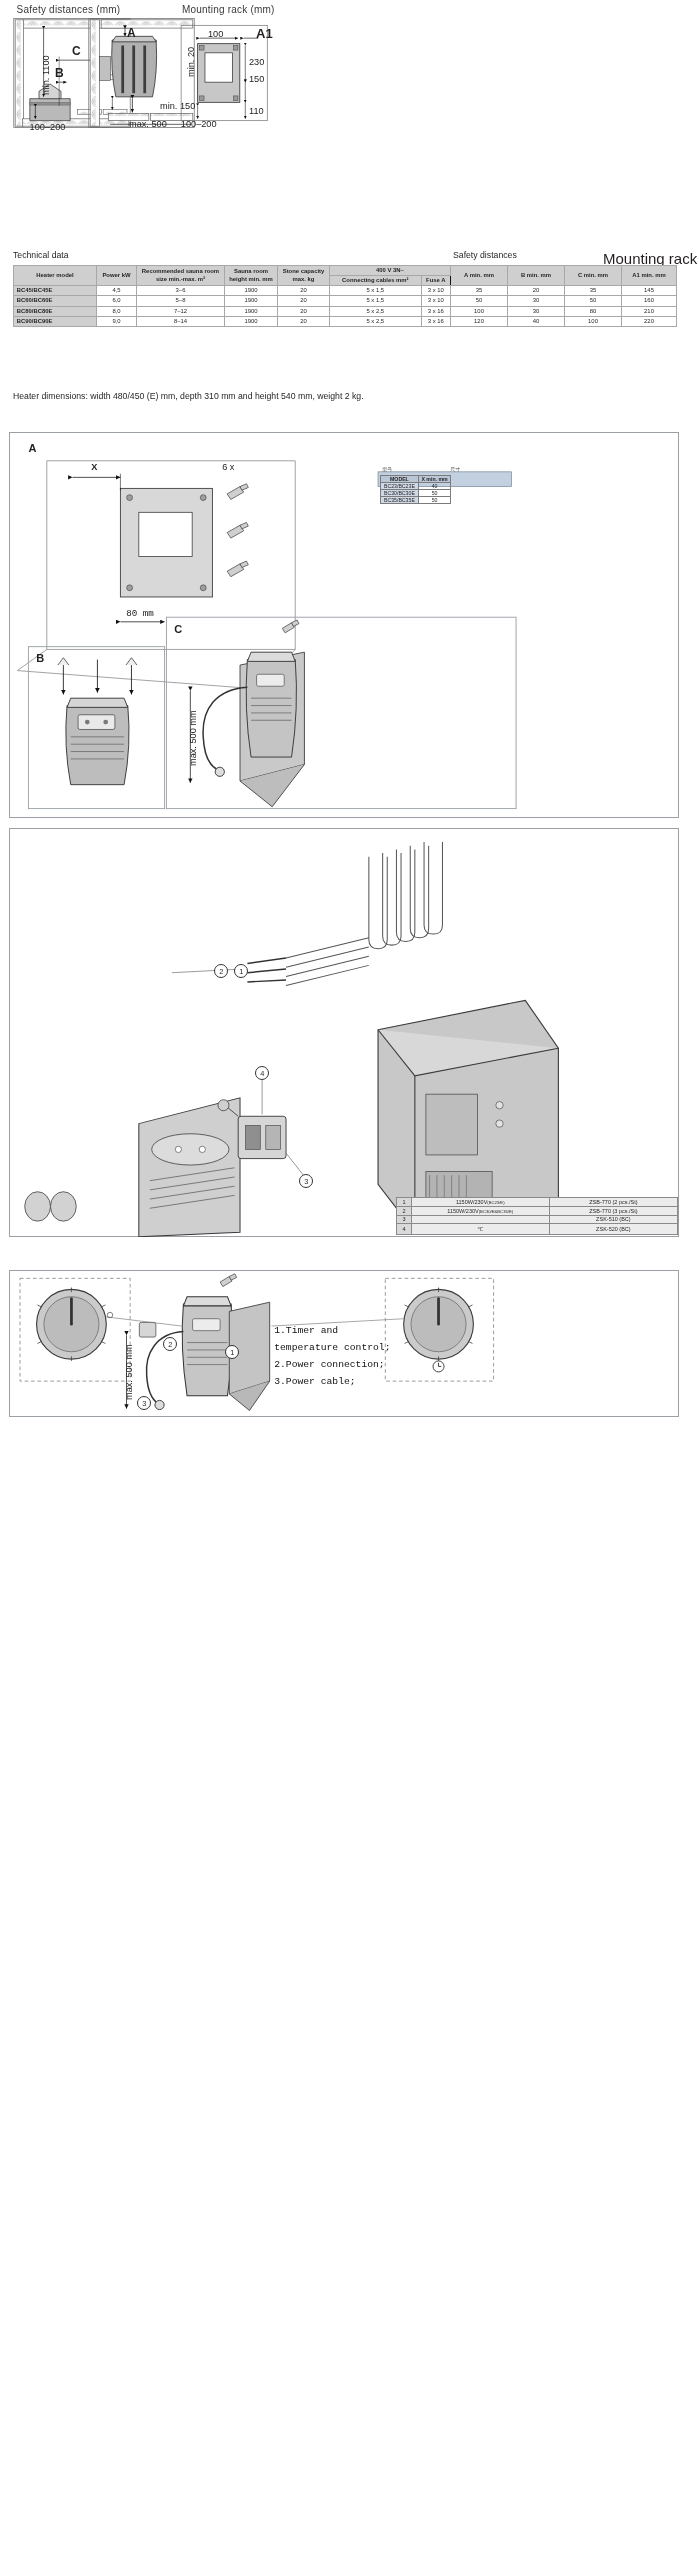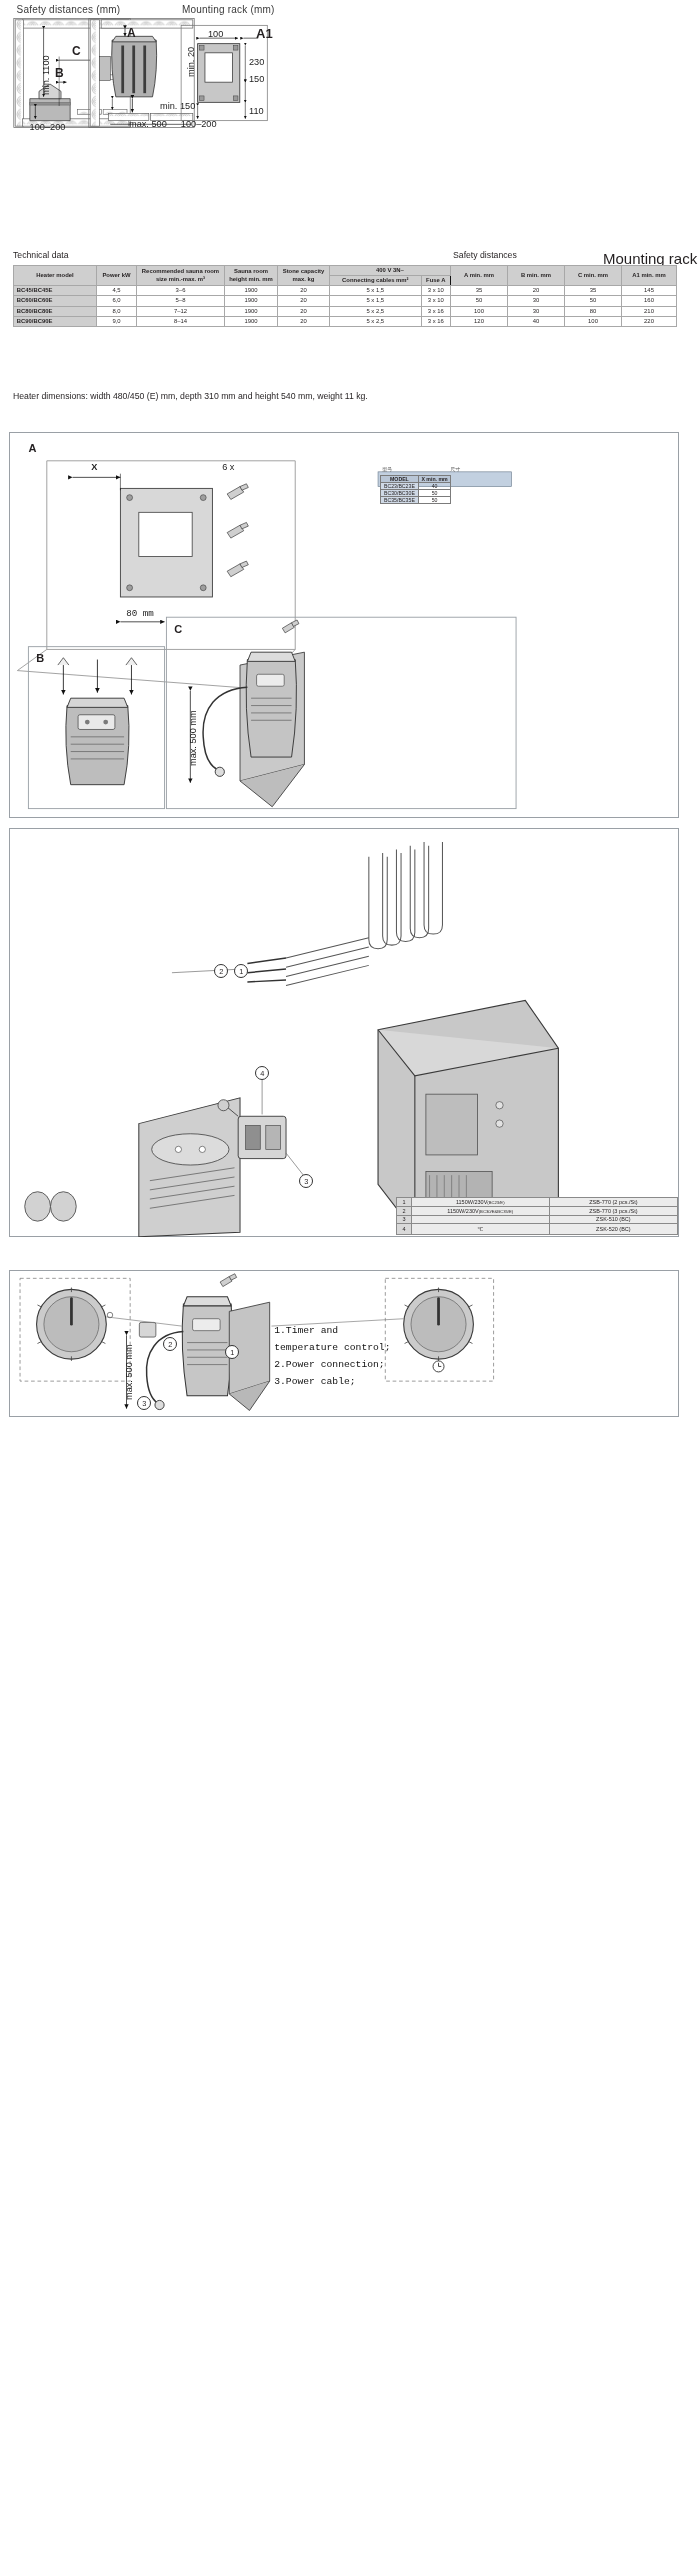--- a/index.html
+++ b/index.html
@@ -245,21 +245,21 @@
           <td>5 x 2,5</td>
           <td>3 x 16</td>
           <td class="sep-l">120</td>
           <td>40</td>
           <td>100</td>
           <td class="sep-l">220</td>
         </tr>
       </tbody>
     </table>
   </div>
-  <div class="note">Heater dimensions: width 480/450 (E) mm, depth 310 mm and height 540 mm, weight 11 kg.</div>
+  <div class="note">Heater dimensions: width 480/450 (E) mm, depth 310 mm and height 540 mm, weight 2 kg.</div>
 
   <div class="panel" id="panelA">
     <svg width="668" height="385" viewBox="0 0 726 418">
       <defs>
         <marker id="ar2" markerWidth="8" markerHeight="8" refX="6" refY="3" orient="auto">
           <path d="M0 0 L6 3 L0 6 z" fill="#111"></path>
         </marker>
       </defs>
 
       <path d="M40 30 L40 235 L8 258" stroke="#9b9b9b" fill="none" stroke-width="1"></path>

